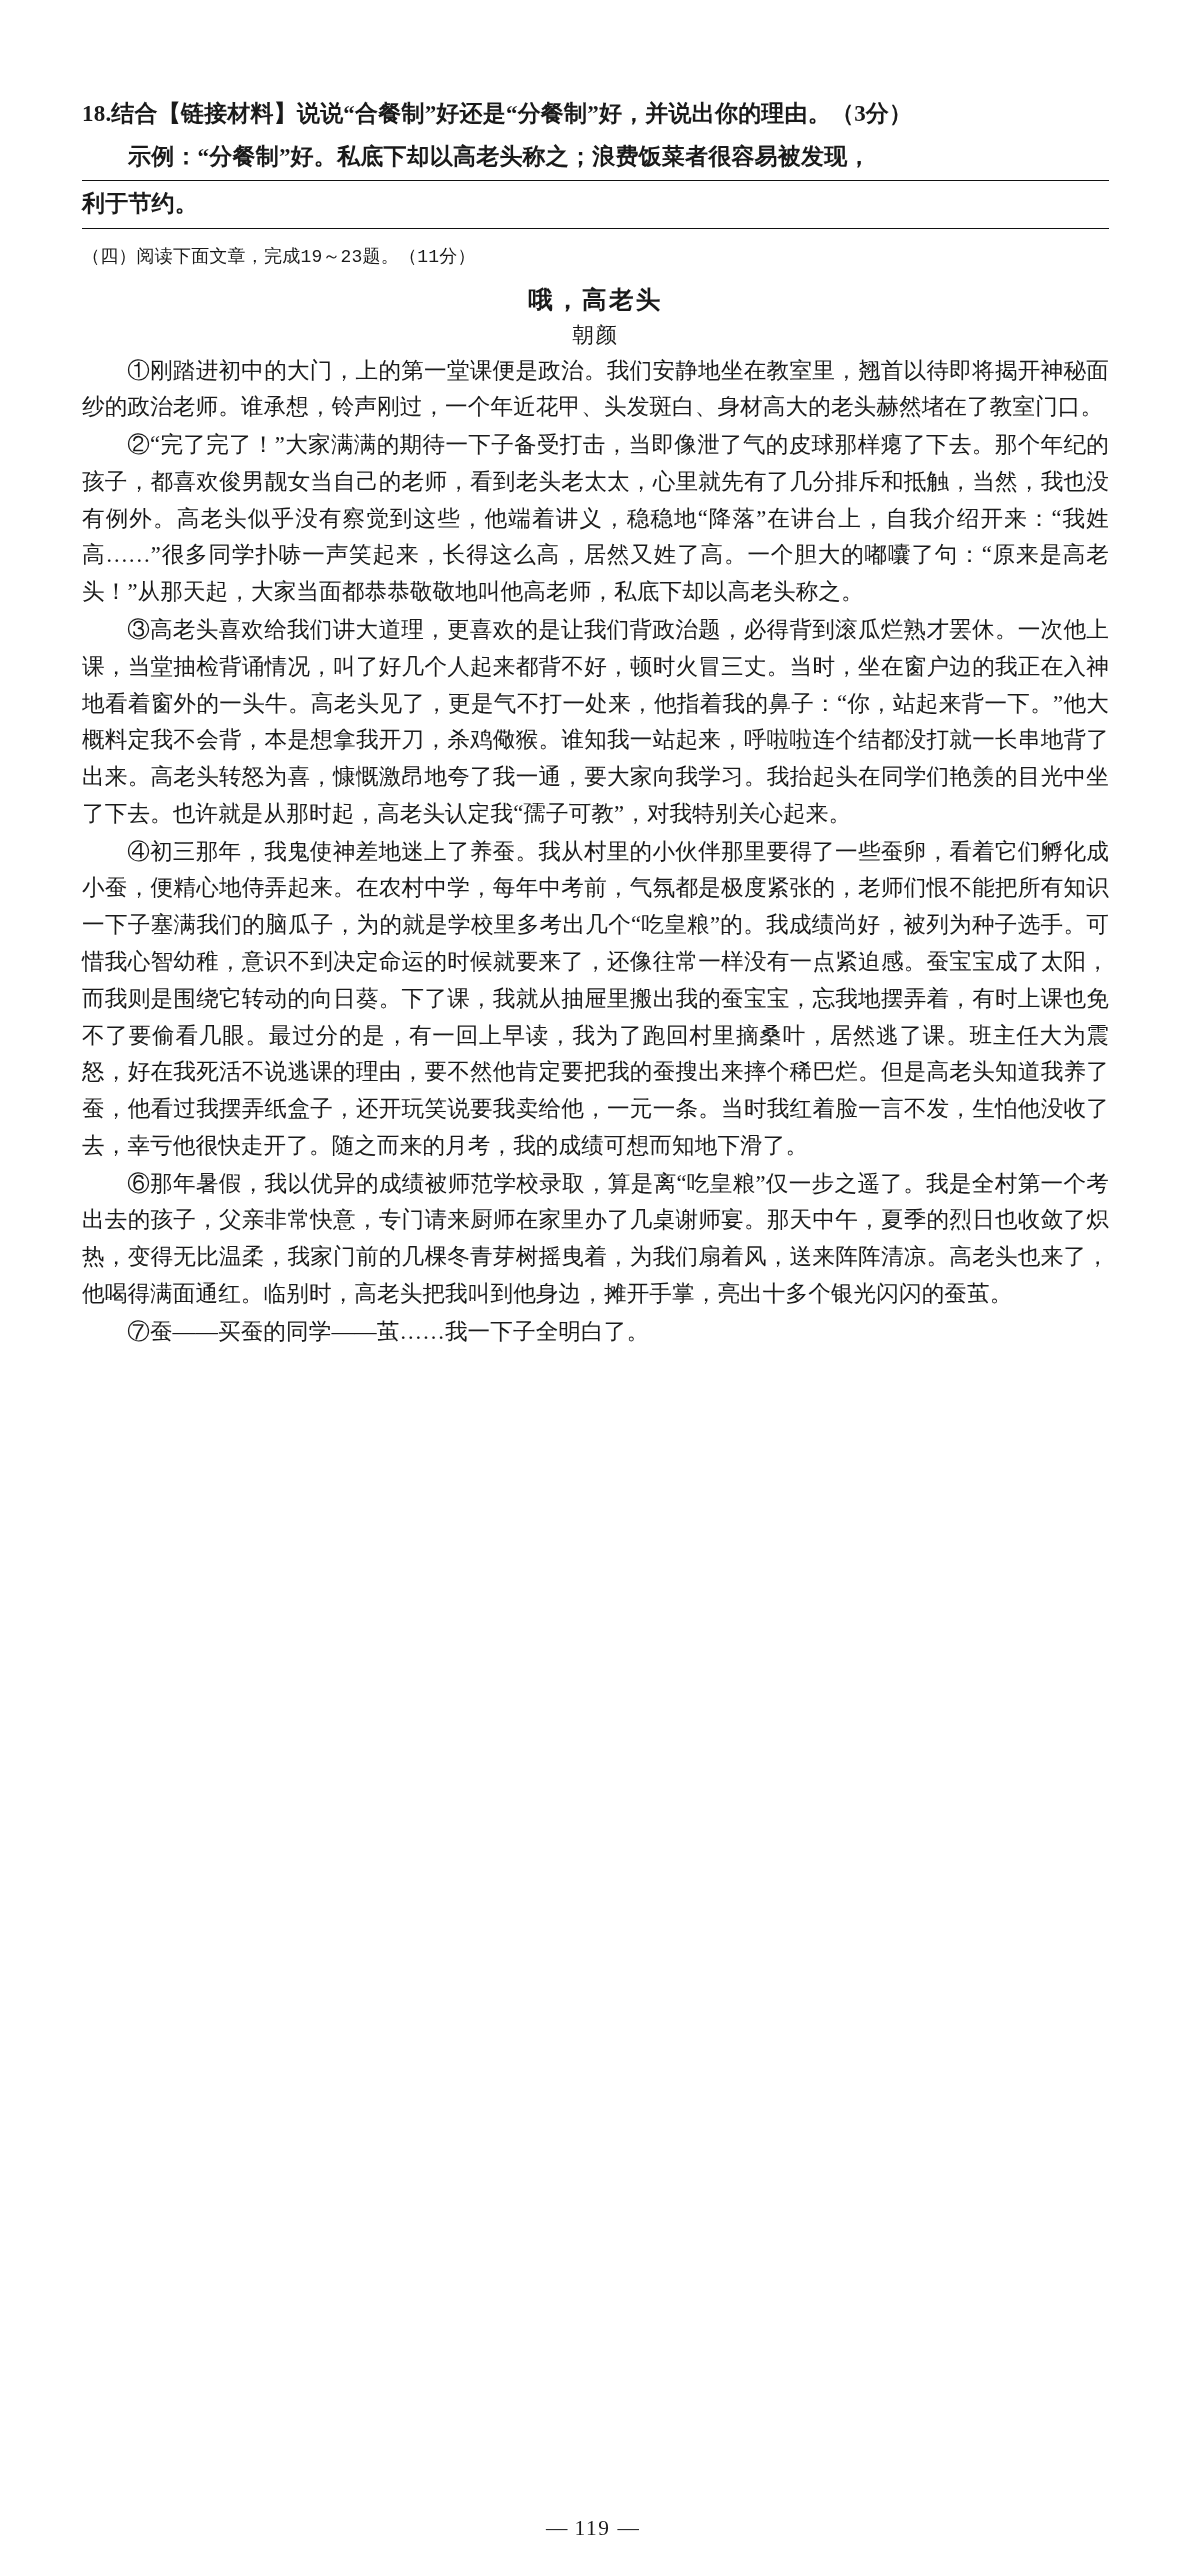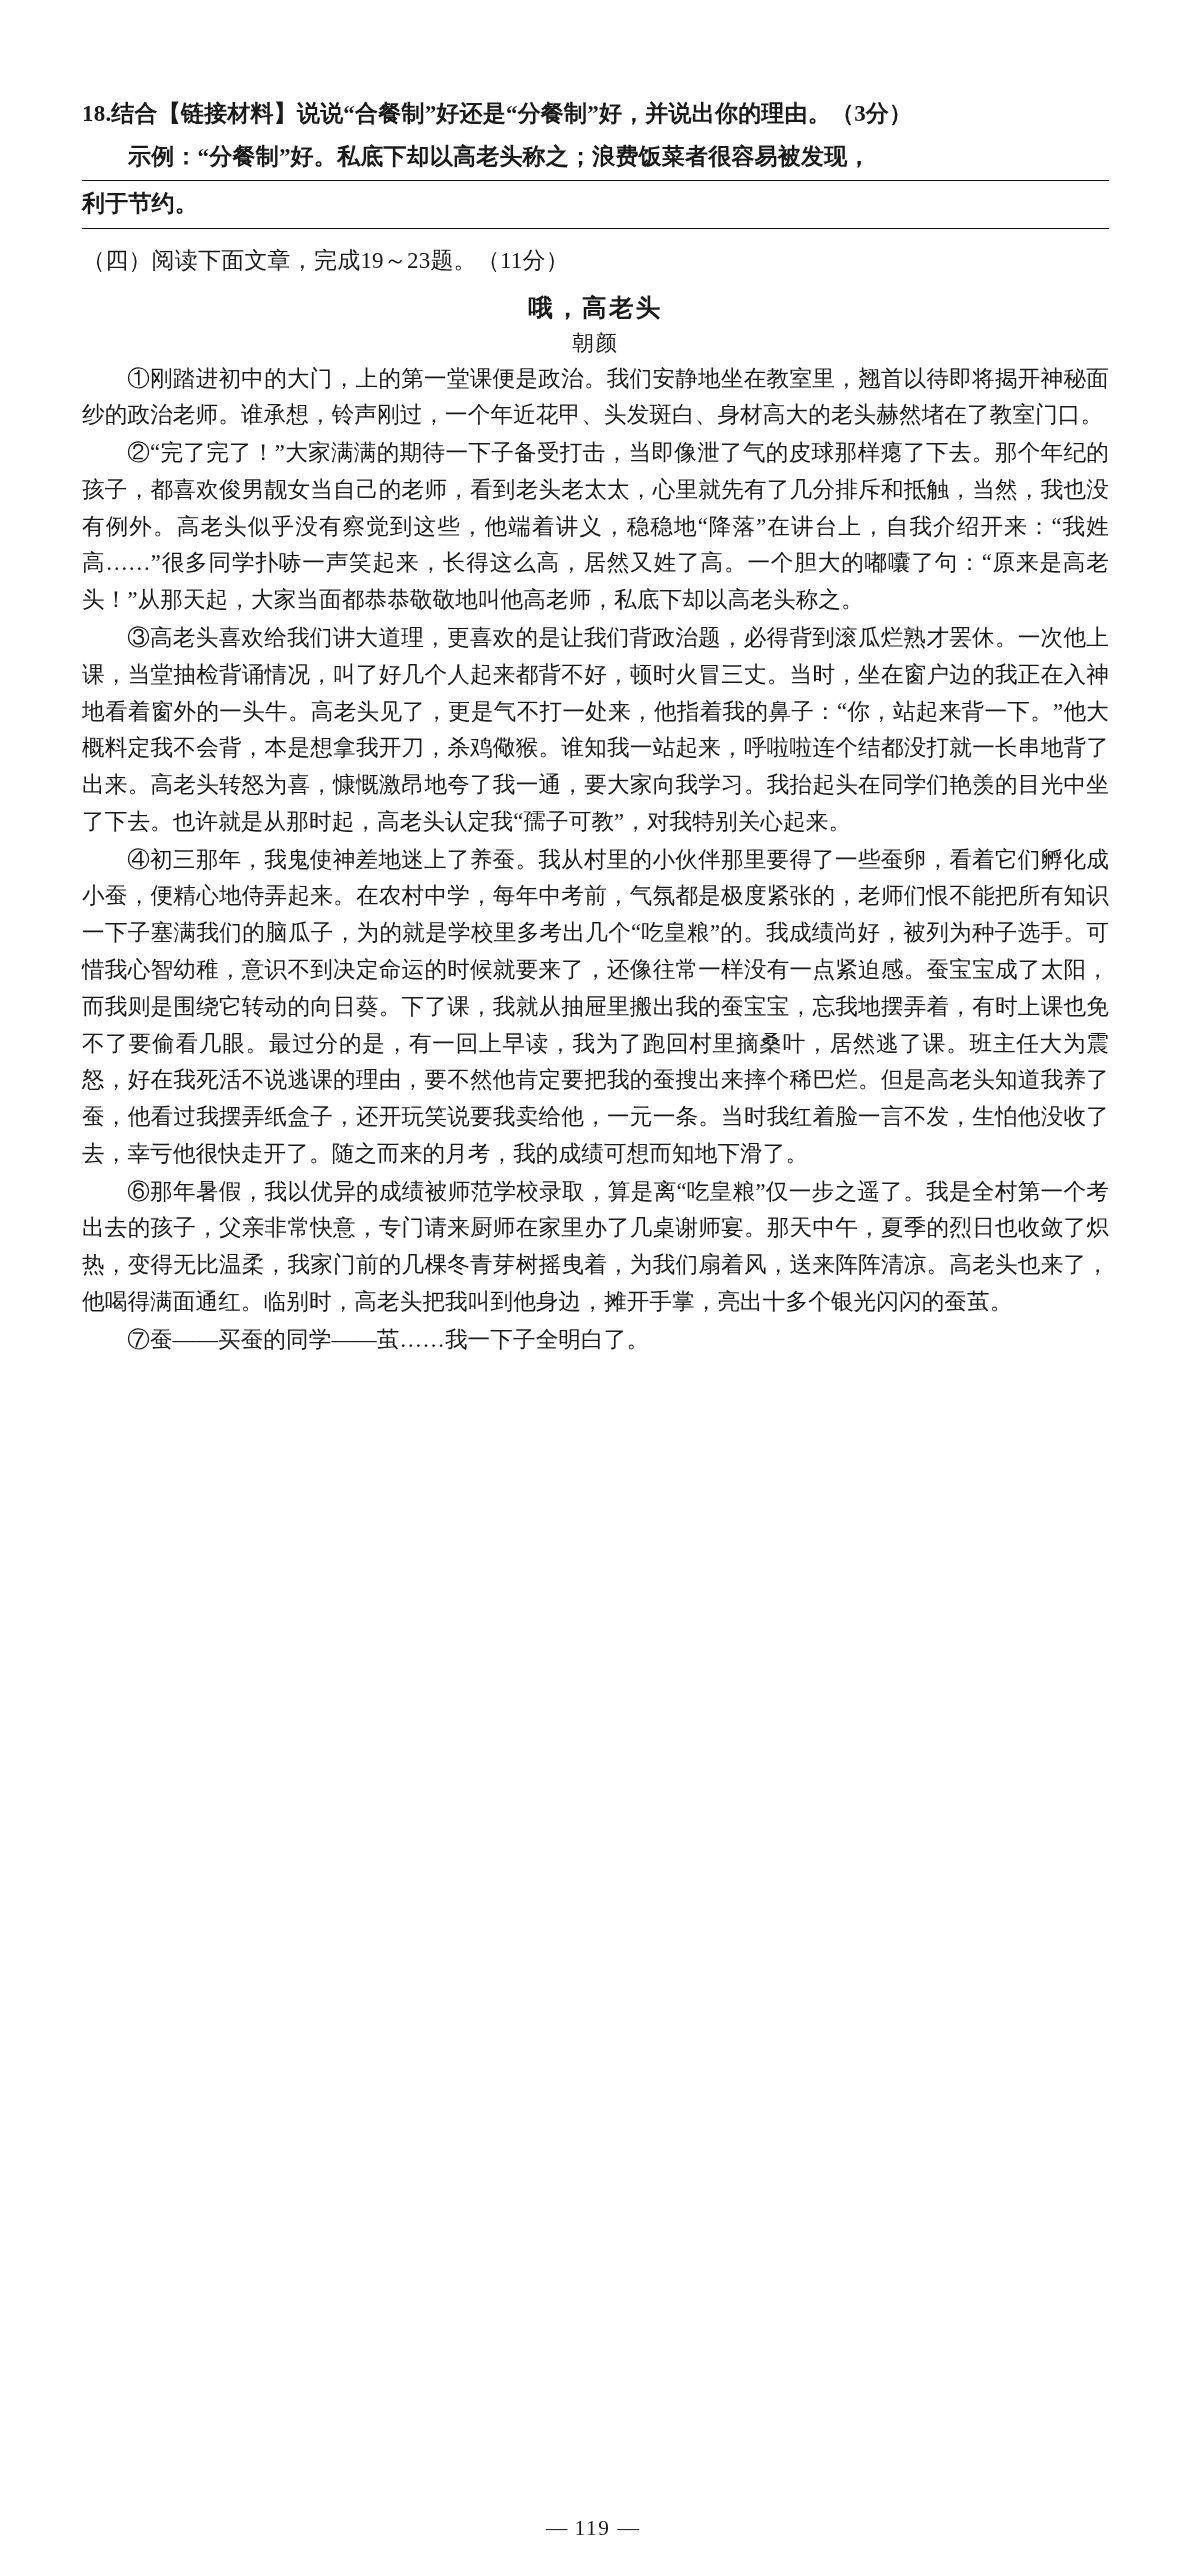--- a/index.html
+++ b/index.html
@@ -44,25 +44,26 @@
     padding-bottom: 3.2px;
     display: block;
   }
   .ruled-line-2 {
     border-bottom: 1.6px solid #111;
     padding-bottom: 4px;
     display: block;
     margin-top: 3.2px;
   }
   .section-head {
-    font-size: 23px;
+    font-size: 18px;
     line-height: 1.6;
     margin-top: 14.3px;
     margin-bottom: 3.2px;
     letter-spacing: 0.2px;
+    font-family: Liberation Mono, monospace;
   }
   .title {
     text-align: center;
     font-size: 24.5px;
     font-weight: 700;
     margin-top: 11px;
     letter-spacing: 2.4px;
   }
   .author {
     text-align: center;

